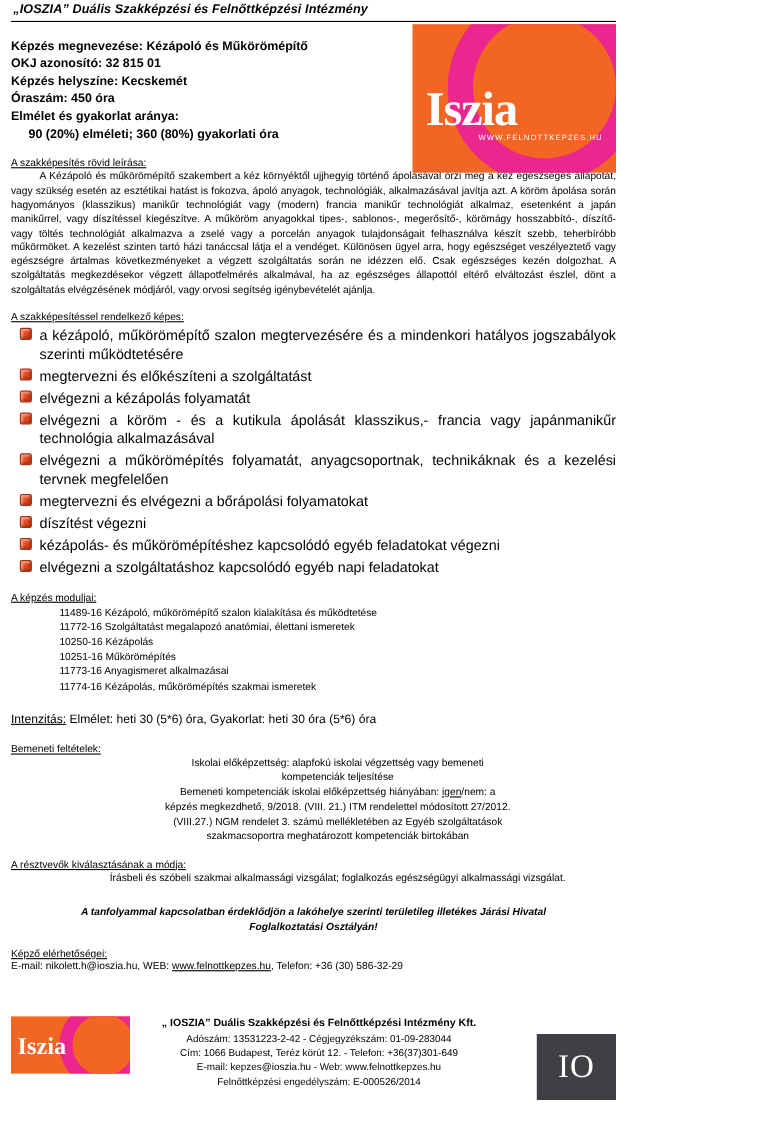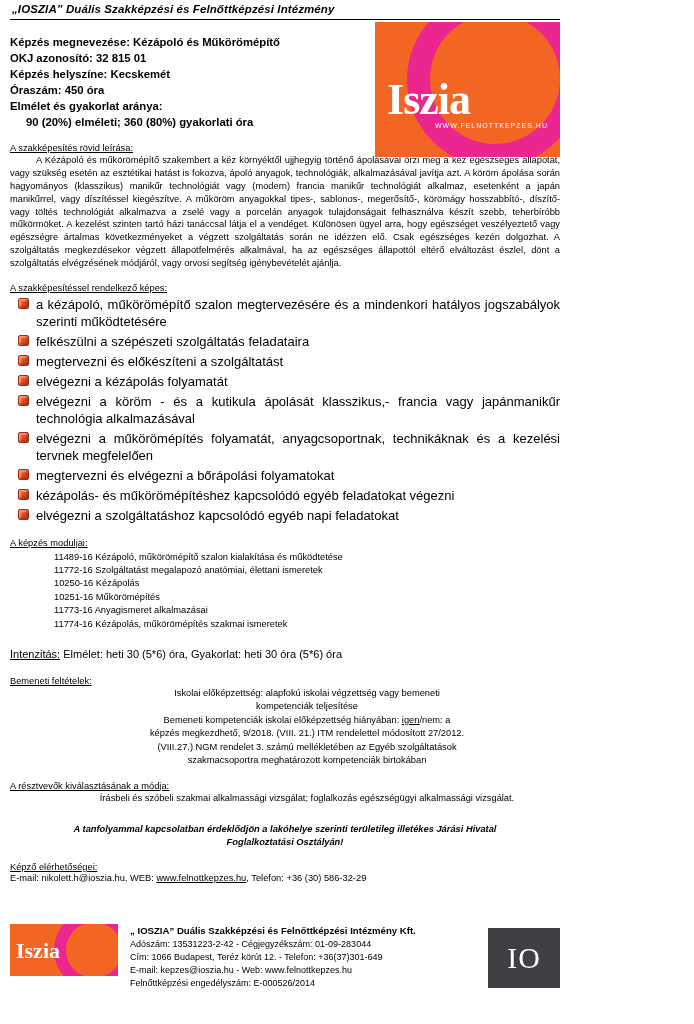--- a/index.html
+++ b/index.html
@@ -186,27 +186,28 @@
     position: absolute;
     left: 6px; top: 14px;
     font-size: 22px;
     font-weight: bold;
     color: #fff;
     font-family: "Liberation Serif", serif;
   }
   .footer-center {
     position: absolute;
     left: 120px; right: 110px; top: 0;
+    text-align: center;
     font-size: 9px;
     line-height: 1.45;
   }
   .footer-center .fc-title { font-weight: bold; font-size: 9.6px; }
   .footer-right {
     position: absolute;
-    right: 0; top: 4px;
+    right: 0; top: 16px;
     width: 72px; height: 60px;
     background: #3F4044;
     color: #fff;
     display: flex;
     align-items: center;
     justify-content: center;
     font-family: "Liberation Serif", serif;
     font-size: 30px;
     letter-spacing: 1px;
   }
@@ -238,26 +239,26 @@
 
   <div class="sec">
     <div class="sec-title">A szakképesítés rövid leírása:</div>
     <div class="para">A Kézápoló és műkörömépítő szakembert a kéz környéktől ujjhegyig történő ápolásával őrzi meg a kéz egészséges állapotát, vagy szükség esetén az esztétikai hatást is fokozva, ápoló anyagok, technológiák, alkalmazásával javítja azt. A köröm ápolása során hagyományos (klasszikus) manikűr technológiát vagy (modern) francia manikűr technológiát alkalmaz, esetenként a japán manikűrrel, vagy díszítéssel kiegészítve. A műköröm anyagokkal tipes-, sablonos-, megerősítő-, körömágy hosszabbító-, díszítő- vagy töltés technológiát alkalmazva a zselé vagy a porcelán anyagok tulajdonságait felhasználva készít szebb, teherbíróbb műkörmöket. A kezelést szinten tartó házi tanáccsal látja el a vendéget. Különösen ügyel arra, hogy egészséget veszélyeztető vagy egészségre ártalmas következményeket a végzett szolgáltatás során ne idézzen elő. Csak egészséges kezén dolgozhat. A szolgáltatás megkezdésekor végzett állapotfelmérés alkalmával, ha az egészséges állapottól eltérő elváltozást észlel, dönt a szolgáltatás elvégzésének módjáról, vagy orvosi segítség igénybevételét ajánlja.</div>
   </div>
 
   <div class="sec">
     <div class="sec-title">A szakképesítéssel rendelkező képes:</div>
     <ul class="bullets">
       <li>a kézápoló, műkörömépítő szalon megtervezésére és a mindenkori hatályos jogszabályok szerinti működtetésére</li>
-      <li>felkészülni a szépészeti szolgáltatás feladataira</li>
       <li>megtervezni és előkészíteni a szolgáltatást</li>
       <li>elvégezni a kézápolás folyamatát</li>
       <li>elvégezni a köröm - és a kutikula ápolását klasszikus,- francia vagy japánmanikűr technológia alkalmazásával</li>
       <li>elvégezni a műkörömépítés folyamatát, anyagcsoportnak, technikáknak és a kezelési tervnek megfelelően</li>
       <li>megtervezni és elvégezni a bőrápolási folyamatokat</li>
+      <li>díszítést végezni</li>
       <li>kézápolás- és műkörömépítéshez kapcsolódó egyéb feladatokat végezni</li>
       <li>elvégezni a szolgáltatáshoz kapcsolódó egyéb napi feladatokat</li>
     </ul>
   </div>
 
   <div class="sec">
     <div class="sec-title">A képzés moduljai:</div>
     <ul class="modlist">
       <li>11489-16 Kézápoló, műkörömépítő szalon kialakítása és működtetése</li>
       <li>11772-16 Szolgáltatást megalapozó anatómiai, élettani ismeretek</li>

